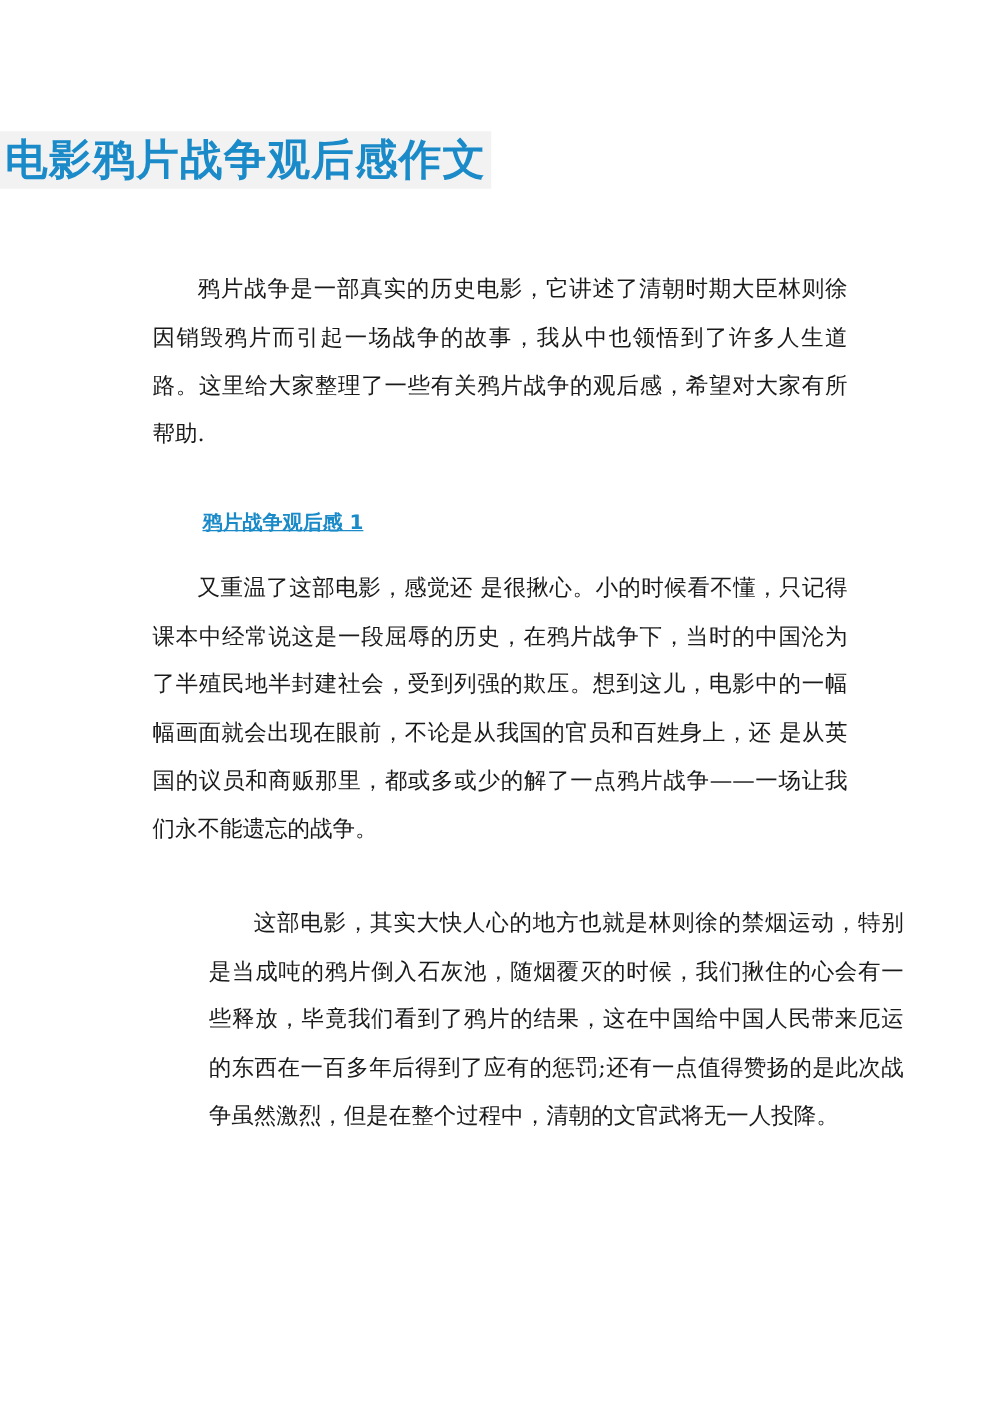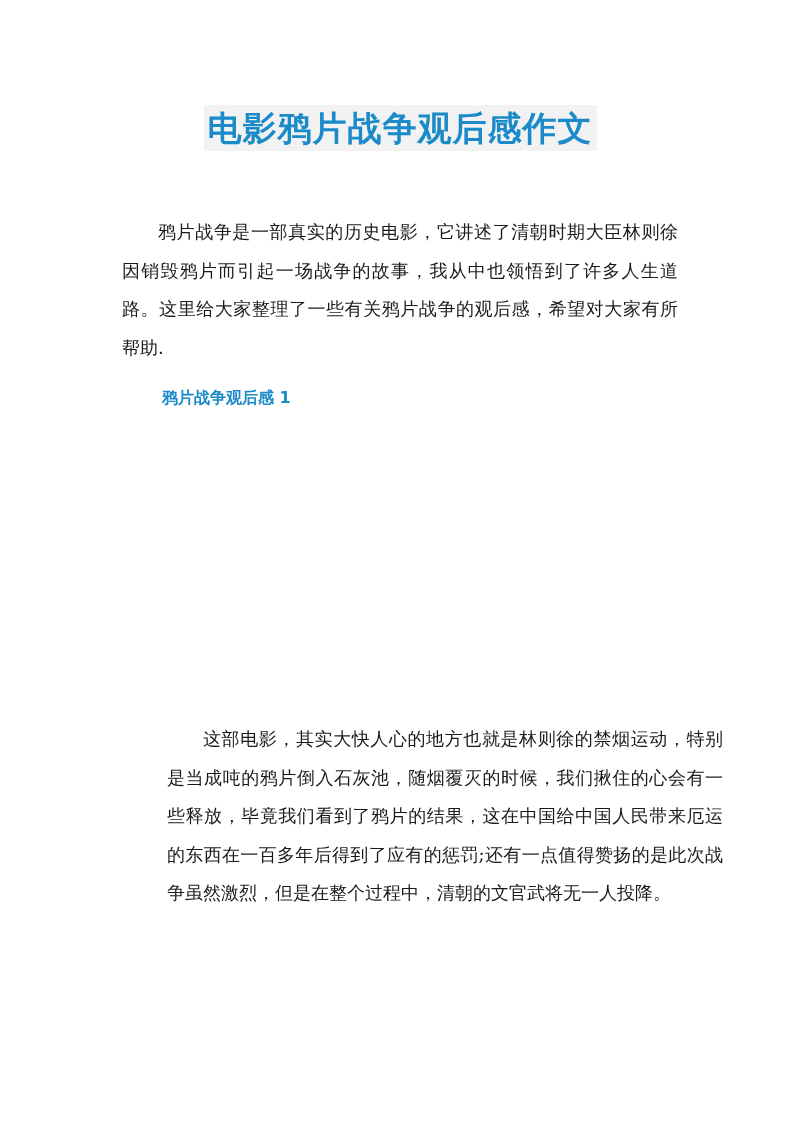--- a/index.html
+++ b/index.html
@@ -1,38 +1,41 @@
 <!DOCTYPE html>
 <html><head>
   <meta charset="utf-8">
   <style>
     html, body { margin: 0; padding: 0; background: #ffffff; }
     body { width: 800px; height: 1132px; position: relative; overflow: hidden;
            font-family: "DejaVu Serif", "Liberation Serif", serif; color: #1a1a1a; }
     .page { position: absolute; left: 0; top: 0; width: 800px; height: 1132px; }
-    .title-wrap { position: absolute; top: 105px; left: 0; width: 800px; text-align: center; }
+    .title-wrap { position: absolute; top: 105px; left: 0; width: 800px; }
     .title { display: inline-block; background: #f2f2f2; color: #1a8bc8;
              font-family: "DejaVu Sans", "Liberation Sans", sans-serif; font-weight: bold;
              font-size: 34px; line-height: 46px; padding: 0 4px; letter-spacing: 1px; }
     .body-text { position: absolute; left: 122px; width: 556px; }
     .para { margin: 0; font-size: 18px; line-height: 38.5px; text-align: justify; text-indent: 2em; }
     .heading { position: absolute; left: 162px; font-family: "DejaVu Sans", "Liberation Sans", sans-serif;
                font-weight: bold; font-size: 16px; color: #1a8bc8; line-height: 24px; }
   </style>
 </head>
 <body>
 
 <div class="page">
   <div class="title-wrap">
     <span class="title">电影鸦片战争观后感作文</span>
   </div>
 
   <div class="body-text" style="top:213px;">
     <p class="para">鸦片战争是一部真实的历史电影，它讲述了清朝时期大臣林则徐因销毁鸦片而引起一场战争的故事，我从中也领悟到了许多人生道路。这里给大家整理了一些有关鸦片战争的观后感，希望对大家有所帮助.</p>
   </div>
 
-  <div class="heading" style="top:386px;">鸦片战争观后感 1</div>
+  <div class="heading" style="top:406px;text-decoration:underline;">鸦片战争观后感 1</div>
 
+  <div class="body-text" style="top:452px;">
+    <p class="para">又重温了这部电影，感觉还 是很揪心。小的时候看不懂，只记得课本中经常说这是一段屈辱的历史，在鸦片战争下，当时的中国沦为了半殖民地半封建社会，受到列强的欺压。想到这儿，电影中的一幅幅画面就会出现在眼前，不论是从我国的官员和百姓身上，还 是从英国的议员和商贩那里，都或多或少的解了一点鸦片战争——一场让我们永不能遗忘的战争。</p>
+  </div>
 
   <div class="body-text" style="top:720px;margin-left:45px;">
     <p class="para">这部电影，其实大快人心的地方也就是林则徐的禁烟运动，特别是当成吨的鸦片倒入石灰池，随烟覆灭的时候，我们揪住的心会有一些释放，毕竟我们看到了鸦片的结果，这在中国给中国人民带来厄运的东西在一百多年后得到了应有的惩罚;还有一点值得赞扬的是此次战争虽然激烈，但是在整个过程中，清朝的文官武将无一人投降。</p>
   </div>
 </div>
 
 </body></html>

